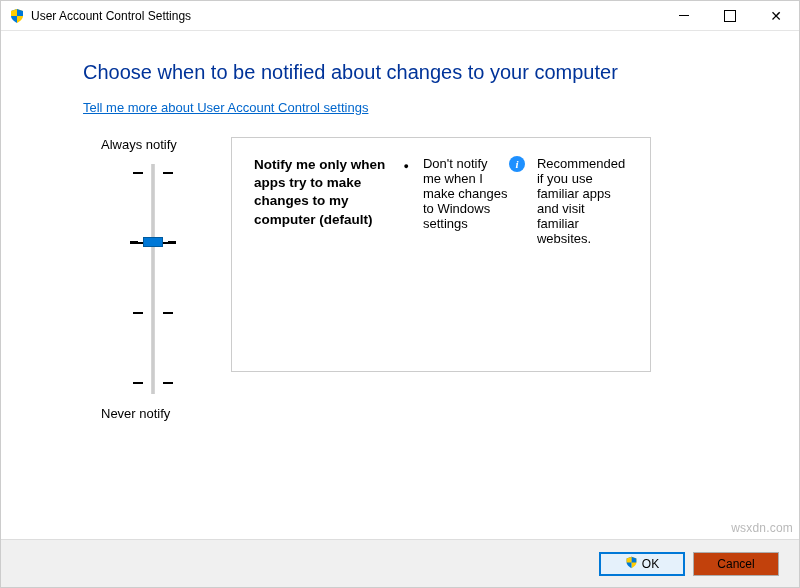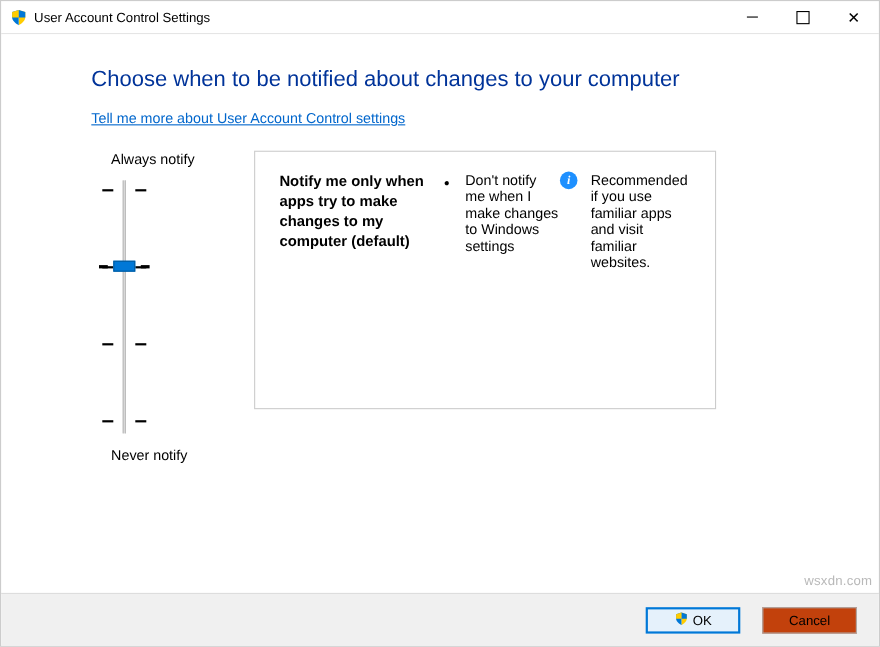--- a/index.html
+++ b/index.html
@@ -46,20 +46,21 @@
     .link { color: #0066cc; text-decoration: underline; cursor: pointer; font-size:13px; }
     .slider-area {
       margin-top: 22px;
       display: flex;
       align-items: flex-start;
     }
     .slider-col {
       width: 140px;
       display: flex;
       flex-direction: column;
+      align-items: center;
     }
     .slider-label { font-size: 13px; margin-bottom: 12px; align-self: flex-start; margin-left: 18px; }
     .slider-label.bottom { margin-top: 12px; margin-bottom: 0; }
     .slider-track {
       position: relative;
       height: 230px;
       width: 60px;
       display:flex;
       justify-content:center;
     }
@@ -126,21 +127,21 @@
     .button-bar {
       position: absolute;
       bottom: 0; left: 0; right: 0;
       height: 48px;
       background: #f0f0f0;
       border-top: 1px solid #ddd;
       display:flex;
       justify-content:flex-end;
       align-items:center;
       padding-right: 20px;
-      gap: 20px;
+      gap: 8px;
     }
     .btn {
       min-width: 86px;
       height: 24px;
       border: 1px solid #adadad;
       background: #c2410c;
       font-size: 12px;
       display:flex;
       align-items:center;
       justify-content:center;

